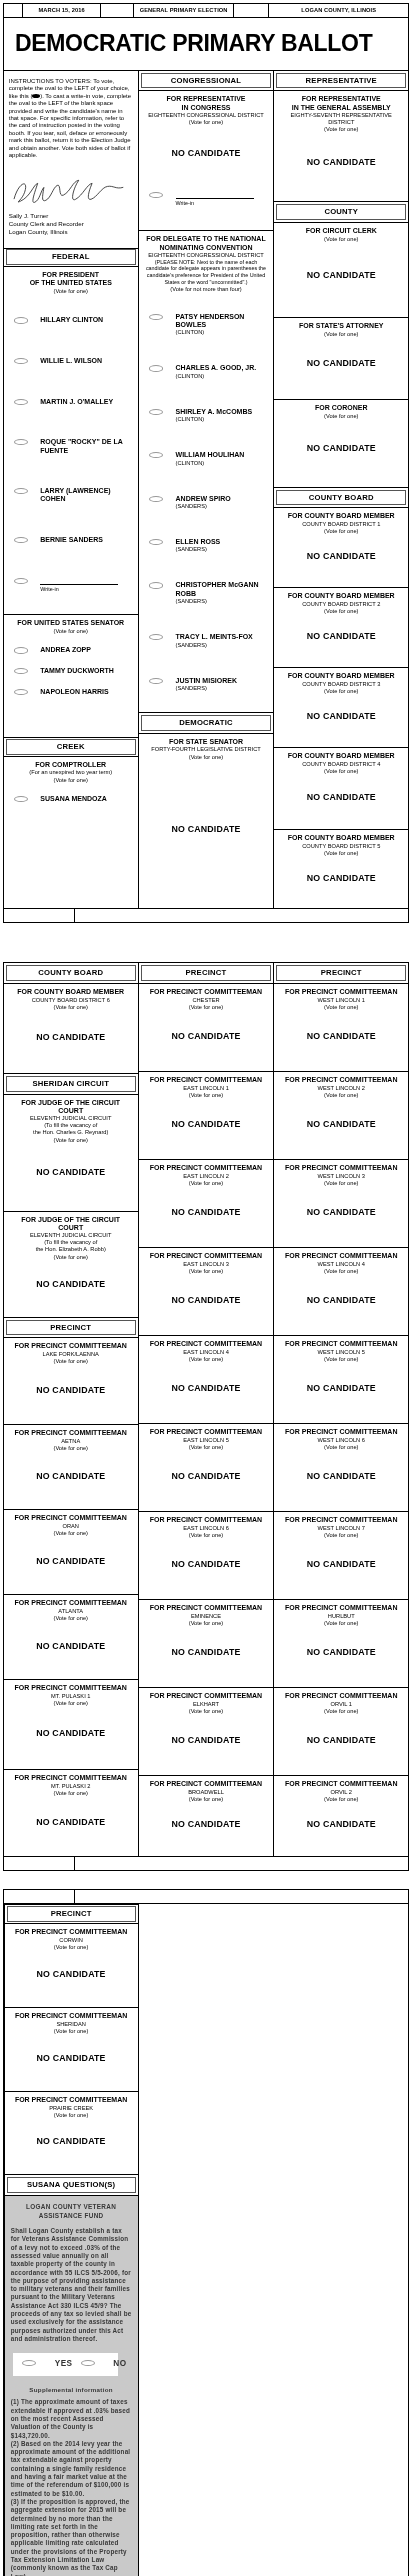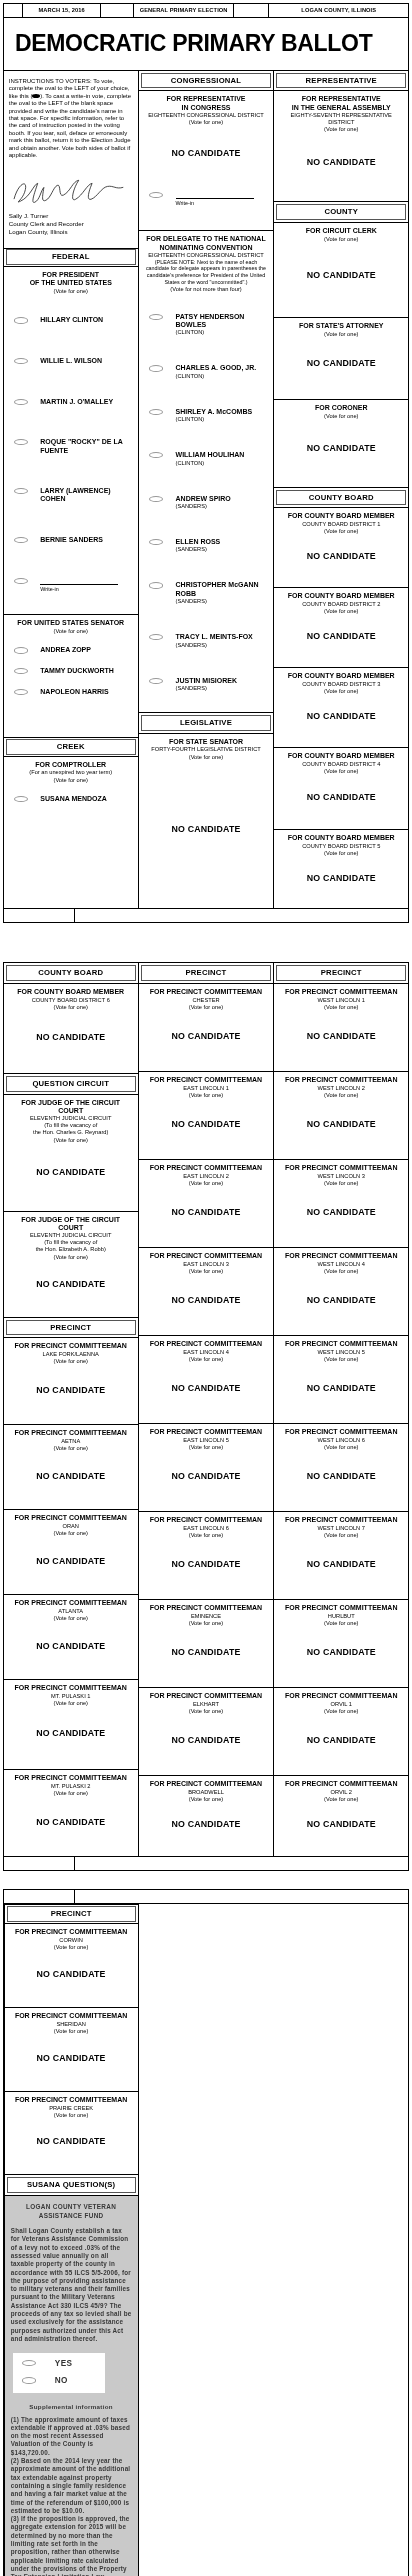--- a/index.html
+++ b/index.html
@@ -65,21 +65,21 @@
   .cand-tag{font-size:5.7px;font-weight:normal;line-height:1.2;}
   .wi{margin-left:12.4px;width:78px;}
   .wi-line{height:7.2px;border-bottom:0.8px solid #000;}
   .wi-label{font-size:5.4px;padding-top:1px;}
   .wi-standalone{margin-bottom:24px;}
 
   
   .question{background:#c9c9c9;padding:7.2px 6.2px 5.2px 6.2px;}
   .q-title-line{text-align:center;font-size:6.4px;font-weight:bold;color:#383838;letter-spacing:0.3px;line-height:1.4;}
   .q-body{margin:6.2px 0 0 0;font-size:6.3px;font-weight:bold;color:#383838;letter-spacing:0.2px;line-height:1.32;}
-  .q-opts{background:#fff;width:92px;margin:9.3px 0 2.1px 2.1px;padding:6.2px 0 8.2px 9.3px;display:flex;flex-direction:column;gap:8.2px;box-sizing:border-box;}
+  .q-opts{background:#fff;width:105px;margin:9.3px 0 2.1px 2.1px;padding:6.2px 0 8.2px 9.3px;display:flex;flex-direction:row;gap:8.2px;box-sizing:border-box;}
   .q-opt{display:flex;align-items:center;}
   .q-opt .oval{margin-top:0;}
   .q-opt-label{margin-left:18.5px;font-size:8.2px;font-weight:bold;color:#333;letter-spacing:0.5px;}
   .q-sup-title{text-align:center;margin:8.2px 0 5.2px 0;font-size:6.2px;font-weight:bold;color:#383838;letter-spacing:0.3px;}
   .q-sup-p{margin:0;font-size:6.3px;font-weight:bold;color:#383838;letter-spacing:0.2px;line-height:1.32;}
 </style>
 </head>
 <body>
 
 <div id="ballot">
@@ -284,21 +284,21 @@
               <div class="cand">
                 <span class="oval"></span>
                 <div class="cand-text">
                   <div class="cand-name">JUSTIN MISIOREK</div>
                   <div class="cand-tag">(SANDERS)</div>
                 </div>
               </div>
             </div>
           </div>
           <div class="block hdr" style="flex: 0 0 20.6px;">
-            <div class="hdr-inner">LEGISLATIVE</div>
+            <div class="hdr-inner">DEMOCRATIC</div>
           </div>
           <div class="block race" style="flex: 1 1 auto;">
             <div class="race-title">FOR STATE SENATOR</div>
             <div class="race-sub">FORTY-FOURTH LEGISLATIVE DISTRICT</div>
             <div class="race-vote">(Vote for one)</div>
             <div class="nc">NO CANDIDATE</div>
           </div>
         </div>
         <div class="col">
           <div class="block hdr" style="flex: 0 0 20.6px;">
@@ -376,21 +376,21 @@
           <div class="block hdr" style="flex: 0 0 20.6px;">
             <div class="hdr-inner">COUNTY BOARD</div>
           </div>
           <div class="block race" style="flex: 0 0 90px;">
             <div class="race-title">FOR COUNTY BOARD MEMBER</div>
             <div class="race-sub">COUNTY BOARD DISTRICT 6</div>
             <div class="race-vote">(Vote for one)</div>
             <div class="nc">NO CANDIDATE</div>
           </div>
           <div class="block hdr" style="flex: 0 0 20.6px;">
-            <div class="hdr-inner">QUESTION CIRCUIT</div>
+            <div class="hdr-inner">SHERIDAN CIRCUIT</div>
           </div>
           <div class="block race" style="flex: 0 0 117px;">
             <div class="race-title">FOR JUDGE OF THE CIRCUIT</div>
             <div class="race-title">COURT</div>
             <div class="race-sub">ELEVENTH JUDICIAL CIRCUIT</div>
             <div class="race-sub">(To fill the vacancy of</div>
             <div class="race-sub">the Hon. Charles G. Reynard)</div>
             <div class="race-vote">(Vote for one)</div>
             <div class="nc">NO CANDIDATE</div>
           </div>

